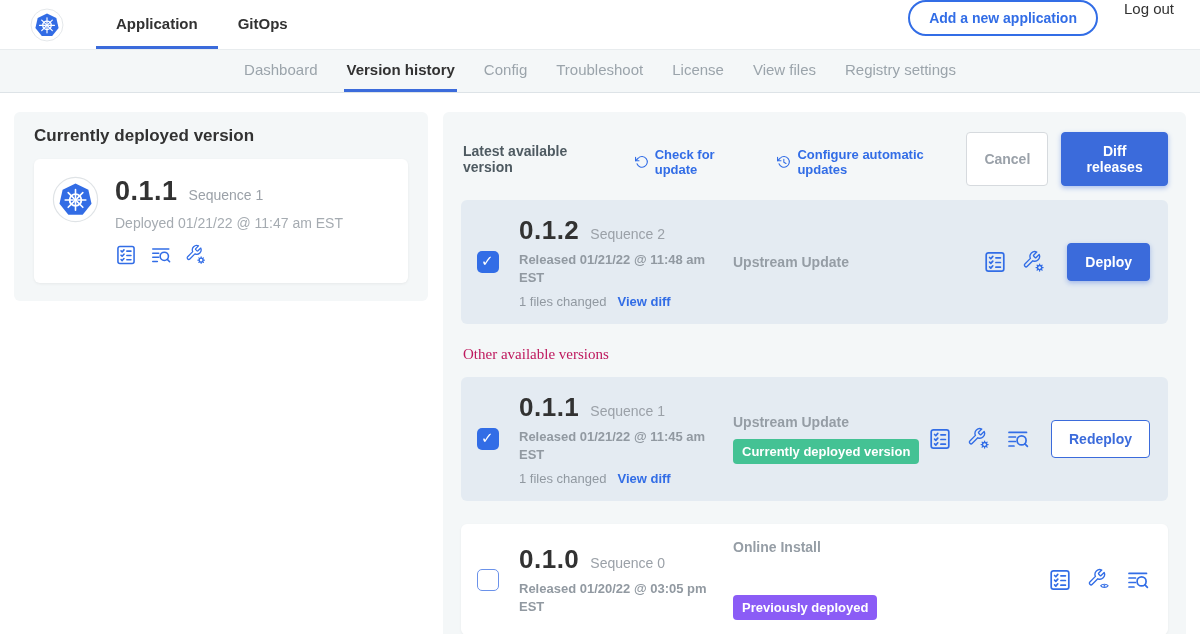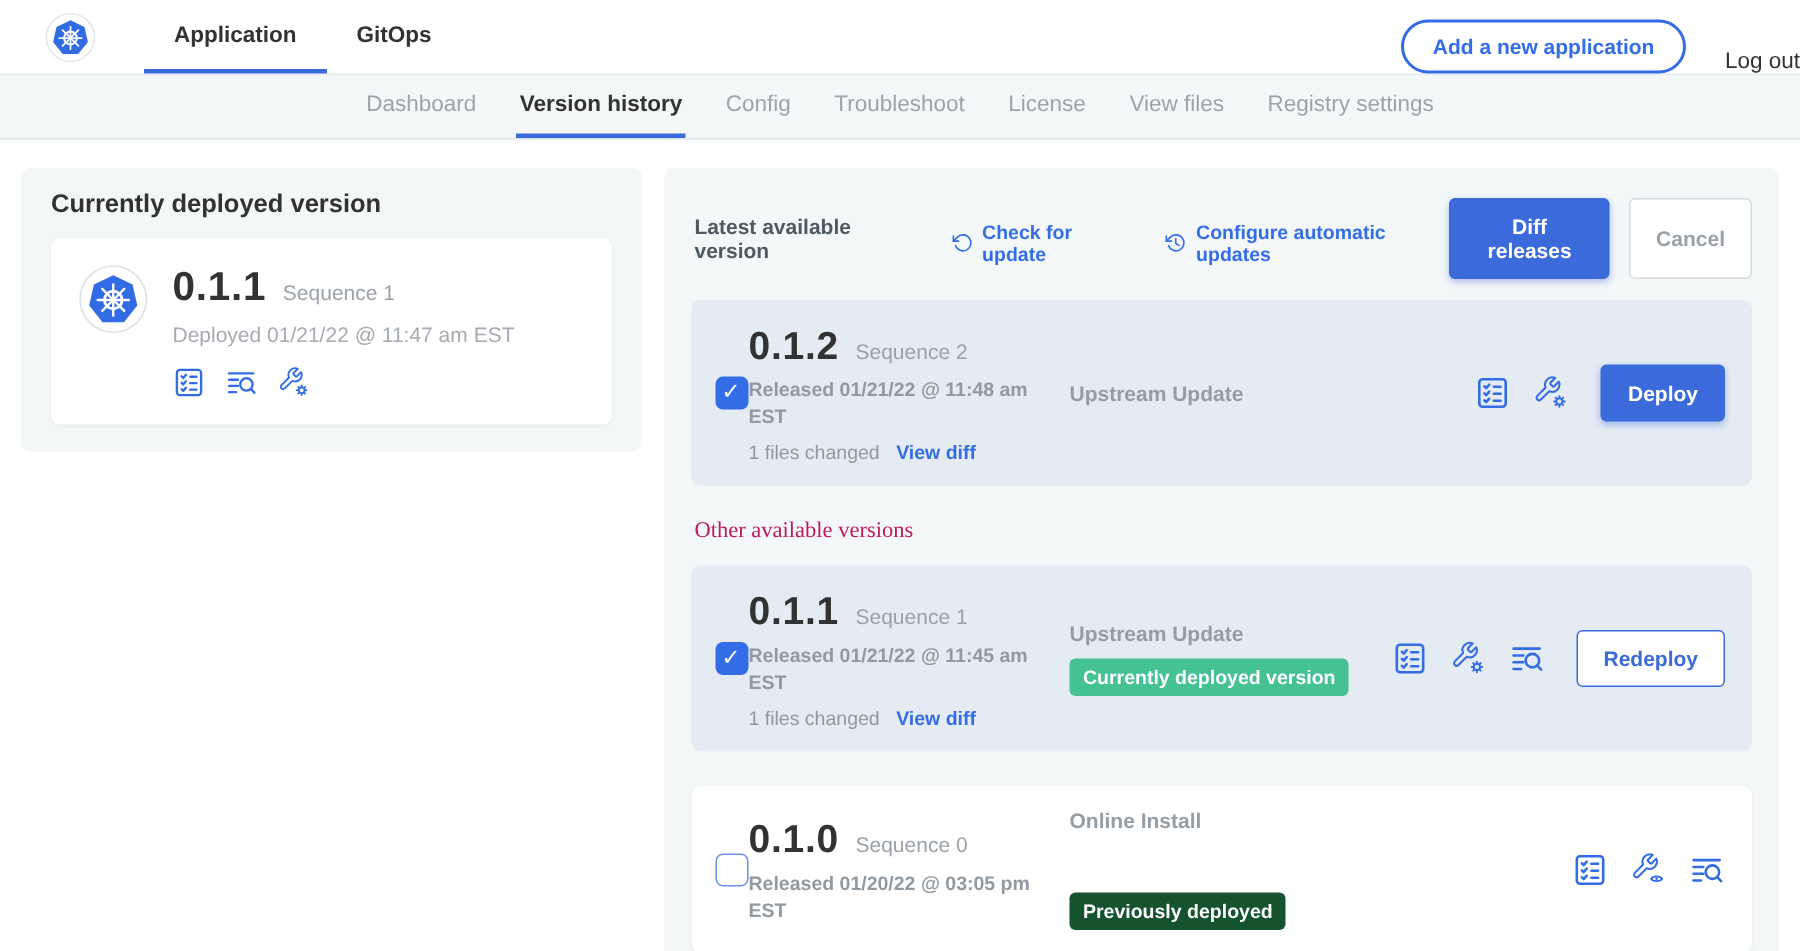--- a/index.html
+++ b/index.html
@@ -7,21 +7,21 @@
   body { font-family:"Liberation Sans","DejaVu Sans",sans-serif; color:#323232; }
   .app { width:1200px; height:634px; background:#fff; overflow:hidden; position:relative; }
 
   
   .topnav { height:50px; display:flex; align-items:stretch; border-bottom:1px solid #e8ecee; background:#fff; }
   .brand { display:flex; align-items:center; padding-left:30px; padding-right:14px; }
   .brand svg { width:34px; height:34px; }
   .apptabs { display:flex; align-items:stretch; margin-left:18px; }
   .apptab { display:flex; align-items:center; padding:0 20px; font-size:15px; font-weight:bold; color:#323232; border-bottom:3px solid transparent; cursor:pointer; }
   .apptab.active { border-bottom-color:#3b6bdb; }
-  .topnav-right { margin-left:auto; display:flex; align-items:flex-end; }
+  .topnav-right { margin-left:auto; display:flex; align-items:flex-start; padding-right:26px; }
   .pill-btn { border:2px solid #326de6; color:#326de6; background:#fff; border-radius:20px; font-size:14px; font-weight:bold; padding:8px 19px; cursor:pointer; font-family:inherit; }
   .logout { font-size:15px; color:#323232; margin-left:26px; cursor:pointer; }
 
   
   .subnav { height:43px; background:#f4f7f8; border-bottom:1px solid #dde3e7; display:flex; justify-content:center; gap:25px; }
   .subtab { display:flex; align-items:center; font-size:15px; color:#9ba4ab; border-bottom:3px solid transparent; cursor:pointer; padding:0 2px; }
   .subtab.active { color:#323232; font-weight:bold; border-bottom-color:#3b6bdb; }
 
   
   .content { display:flex; align-items:flex-start; gap:15px; padding:19px 14px 0 14px; }
@@ -50,30 +50,30 @@
   .btn-gray { background:#fff; color:#9aa1a9; border:1px solid #d6dade; }
   .btn-blue-outline { background:#fff; color:#3b6bdb; border:1px solid #3b6bdb; }
 
   .vrow { border-radius:6px; padding:15px 16px; display:flex; align-items:center; }
   .vrow.selected { background:#e4ebf2; }
   .vrow.white { background:#fff; box-shadow:0 1px 3px rgba(0,0,0,.05); }
   .checkbox { width:22px; height:22px; border-radius:5px; flex:none; cursor:pointer; position:relative; }
   .checkbox.checked { background:#326de6; }
   .checkbox.checked::after { content:"✓"; color:#fff; font-size:15px; font-weight:bold; position:absolute; left:4px; top:1px; }
   .checkbox.unchecked { background:#fff; border:1px solid #6b92ea; }
-  .vinfo { width:212px; flex:none; }
+  .vinfo { margin-left:20px; width:212px; flex:none; }
   .vinfo .ver-big { font-size:26px; }
   .released { margin-top:5px; font-size:13px; font-weight:bold; color:#9199a1; width:194px; line-height:1.35; }
   .files-line { margin-top:8px; font-size:13px; color:#9199a1; display:flex; gap:11px; }
   .view-diff { color:#326de6; font-weight:bold; cursor:pointer; }
   .vmiddle { flex:1; padding-left:2px; }
   .source { font-size:14px; font-weight:bold; color:#959da5; }
   .badge { display:inline-block; margin-top:9px; padding:5px 9px; border-radius:4px; color:#fff; font-size:13px; font-weight:bold; }
   .badge.green { background:#44c294; }
-  .badge.gray { background:#14532d;margin-top:40px; }
+  .badge.gray { background:#8b5cf6;margin-top:40px; }
   .vactions { display:flex; align-items:center; gap:15px; color:#326de6; padding-right:2px; }
   .vactions .btn { margin-left:6px; }
 
   .other-label { margin:22px 0 14px 2px; font-size:15px; color:#be185d;font-family:Liberation Serif, serif; }
   .rowgap { height:23px; }
 
   .ic { width:24px; height:24px; display:block; cursor:pointer; }
   .ic22 { width:22px; height:22px; }
   svg.stroke-ic { fill:none; stroke:currentColor; stroke-width:1.7; stroke-linecap:round; stroke-linejoin:round; }
   .defs { position:absolute; width:0; height:0; overflow:hidden; }
@@ -248,22 +248,22 @@
             </svg>
           <span>Check for update</span>
         </span>
         <span class="head-link">
           <svg class="stroke-ic">
               <use href="#i-clock-arrow"></use>
             </svg>
           <span>Configure automatic updates</span>
         </span>
         <span class="head-actions">
+          <button class="btn btn-gray">Cancel</button>
           <button class="btn btn-primary">Diff releases</button>
-          <button class="btn btn-gray">Cancel</button>
         </span>
       </div>
 
       <div class="vrow selected">
         <div class="checkbox checked"></div>
         <div class="vinfo">
           <div class="ver-line">
             <span class="ver-big">0.1.2</span>
             <span class="seq">Sequence 2</span>
           </div>

